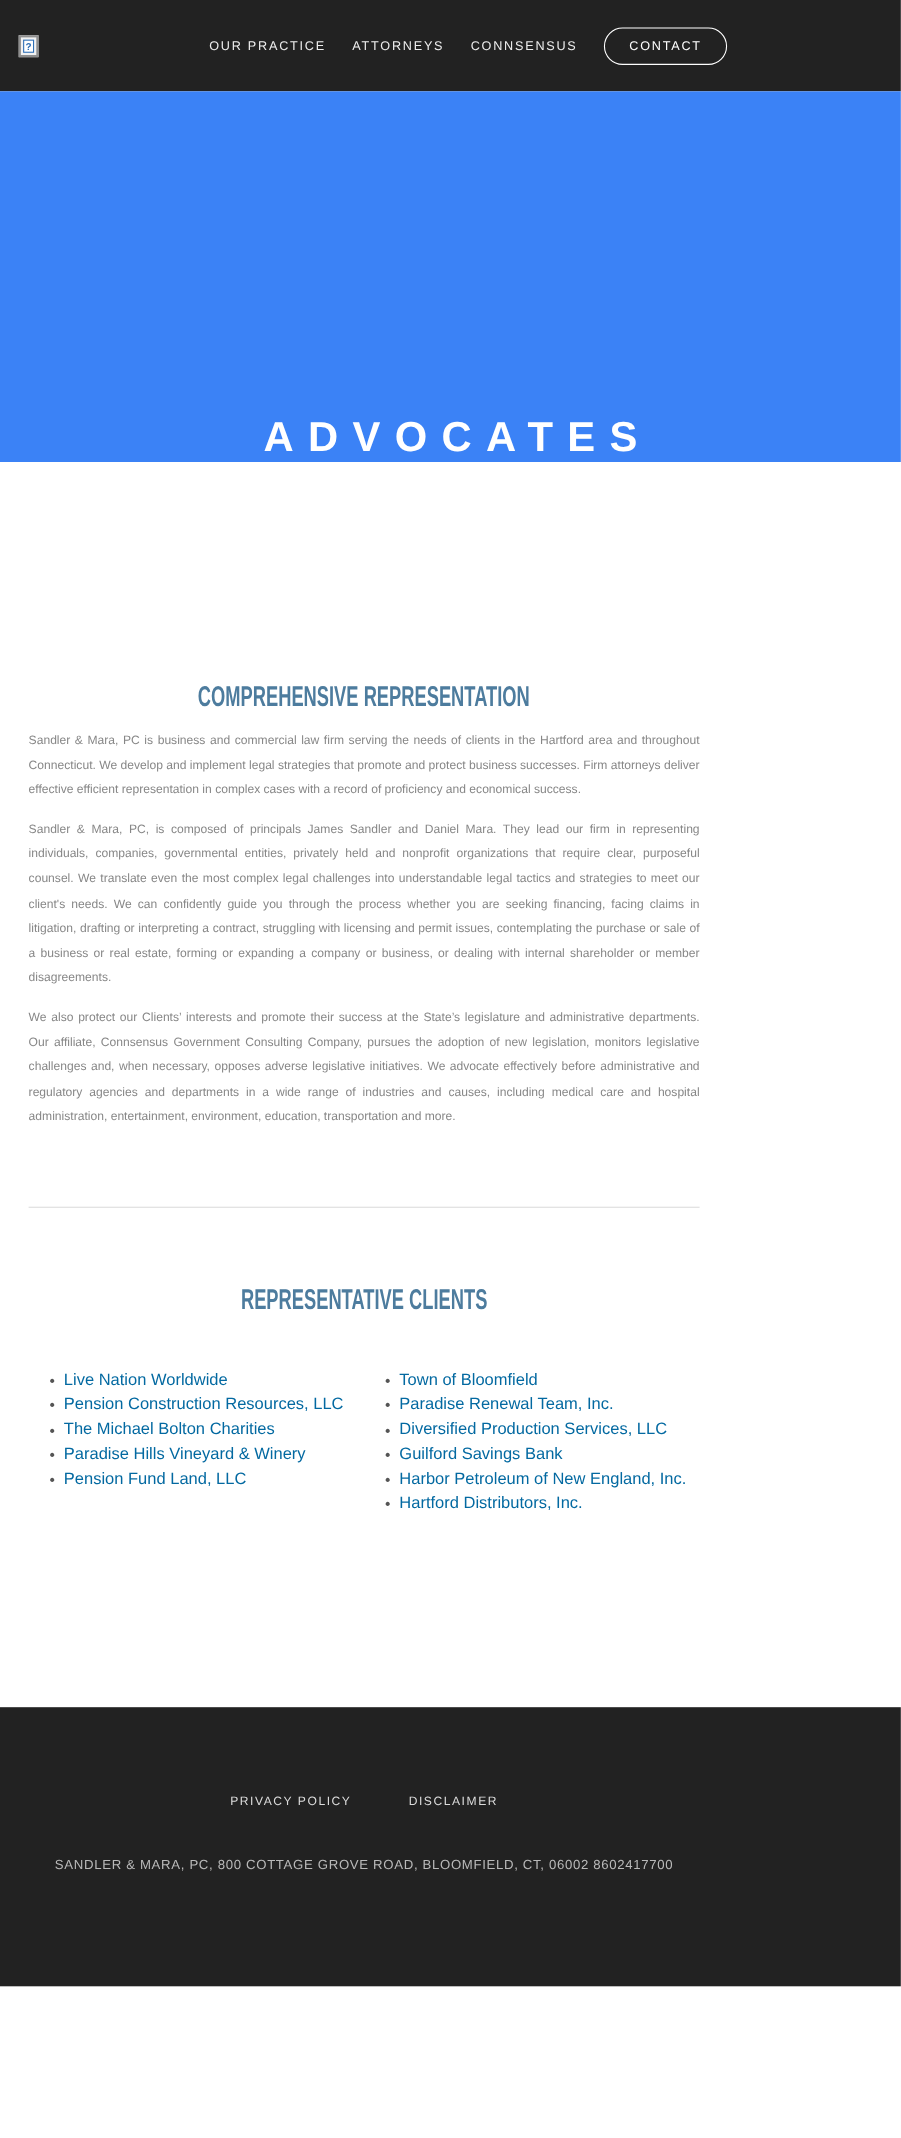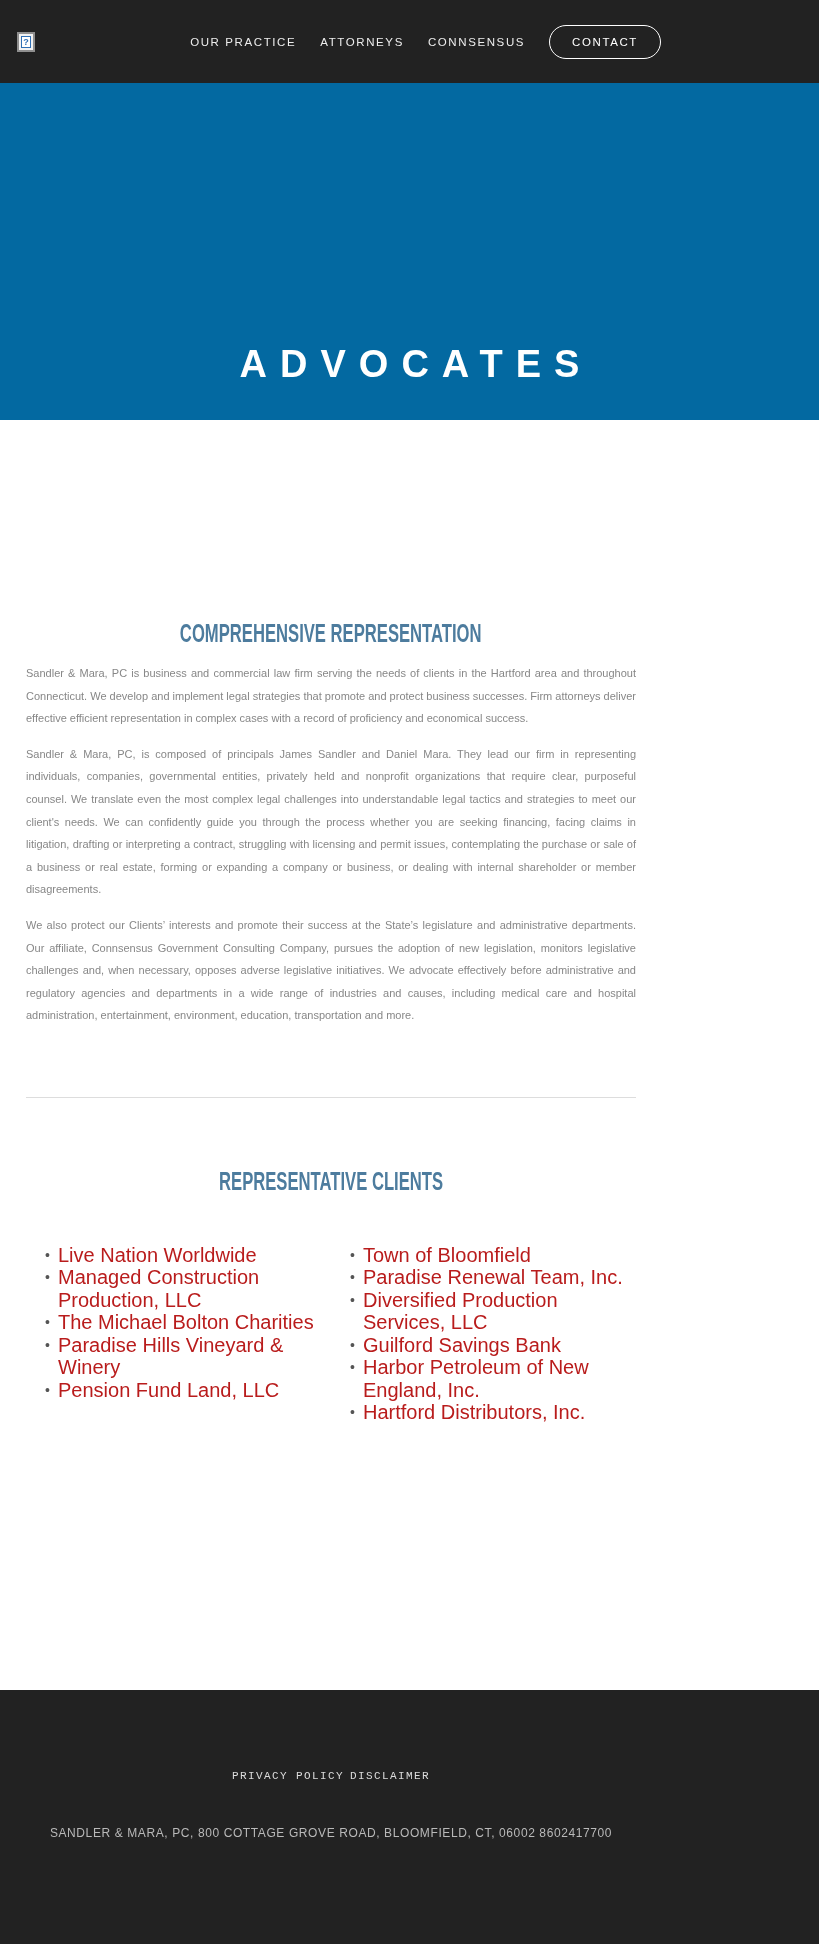--- a/index.html
+++ b/index.html
@@ -37,33 +37,33 @@
   }
   .contact-btn {
     color:#fff; font-size:11.5px; letter-spacing:1.6px;
     border:1.5px solid #fff; border-radius:19px;
     padding:10px 22px; cursor:pointer; background:transparent;
     white-space:nowrap;
   }
 
   
   .hero {
-    height:337px; background:#0369a1;
-    display:flex; justify-content:center; align-items:center;
+    height:337px; background:#3b82f6;
+    display:flex; justify-content:center; align-items:flex-end;
   }
   .hero-title {
     margin-top:225px;
     color:#fff; font-size:38px; font-weight:700;
     letter-spacing:13px; padding-left:13px; 
     white-space:nowrap;
   }
 
   
   .main {
-    height:1270px; background:#fff;
+    height:1132px; background:#fff;
     padding-top:198px; overflow:hidden;
   }
   .content { width:610px; margin-left:26px; }
   .section-heading {
     text-align:center; color:#4d7c9e;
     font-size:26px; font-weight:700; line-height:30px;
     margin-bottom:14px; white-space:nowrap;
   }
   .section-heading span {
     display:inline-block; transform:scaleX(0.64);
@@ -75,38 +75,38 @@
   }
   .divider {
     border:none; border-top:1px solid #ddd;
     margin:70px 0 0 0; width:610px;
   }
   .clients-heading { margin-top:68px; margin-bottom:48px; }
   .client-cols { display:flex; }
   .client-col { width:320px; }
   .client-col ul { list-style:none; }
   .client-col li {
-    color:#b91c1c; font-size:20px; line-height:22.5px;
+    color:#0369a1; font-size:15px; line-height:22.5px;
     padding-left:32px; position:relative;
   }
   .client-col li::before {
     content:"\2022"; color:#555;
     position:absolute; left:19px; font-size:14px;
   }
 
   
   .footer {
     height:254px; background:#222222;
     padding-top:80px;
   }
   .footer-inner { width:610px; margin-left:26px; text-align:center; }
   .footer-links { display:flex; justify-content:center; }
   .footer-link {
     color:#dcdcdc; font-size:11px; letter-spacing:1.4px;
-    margin:0 3px; cursor:pointer; white-space:nowrap;font-family:Liberation Mono, monospace;
+    margin:0 26px; cursor:pointer; white-space:nowrap;
   }
   .footer-address {
     margin-top:44px; color:#b9b9b9;
     font-size:12px; letter-spacing:0.6px; white-space:nowrap;
   }
 </style>
 </head>
 <body>
 
 <header class="nav">
@@ -143,21 +143,21 @@
     <hr class="divider">
 
     <h2 class="section-heading clients-heading">
       <span>REPRESENTATIVE CLIENTS</span>
     </h2>
 
     <div class="client-cols">
       <div class="client-col">
         <ul>
           <li>Live Nation Worldwide</li>
-          <li>Managed Construction Production, LLC</li>
+          <li>Pension Construction Resources, LLC</li>
           <li>The Michael Bolton Charities</li>
           <li>Paradise Hills Vineyard &amp; Winery</li>
           <li>Pension Fund Land, LLC</li>
         </ul>
       </div>
       <div class="client-col">
         <ul>
           <li>Town of Bloomfield</li>
           <li>Paradise Renewal Team, Inc.</li>
           <li>Diversified Production Services, LLC</li>

